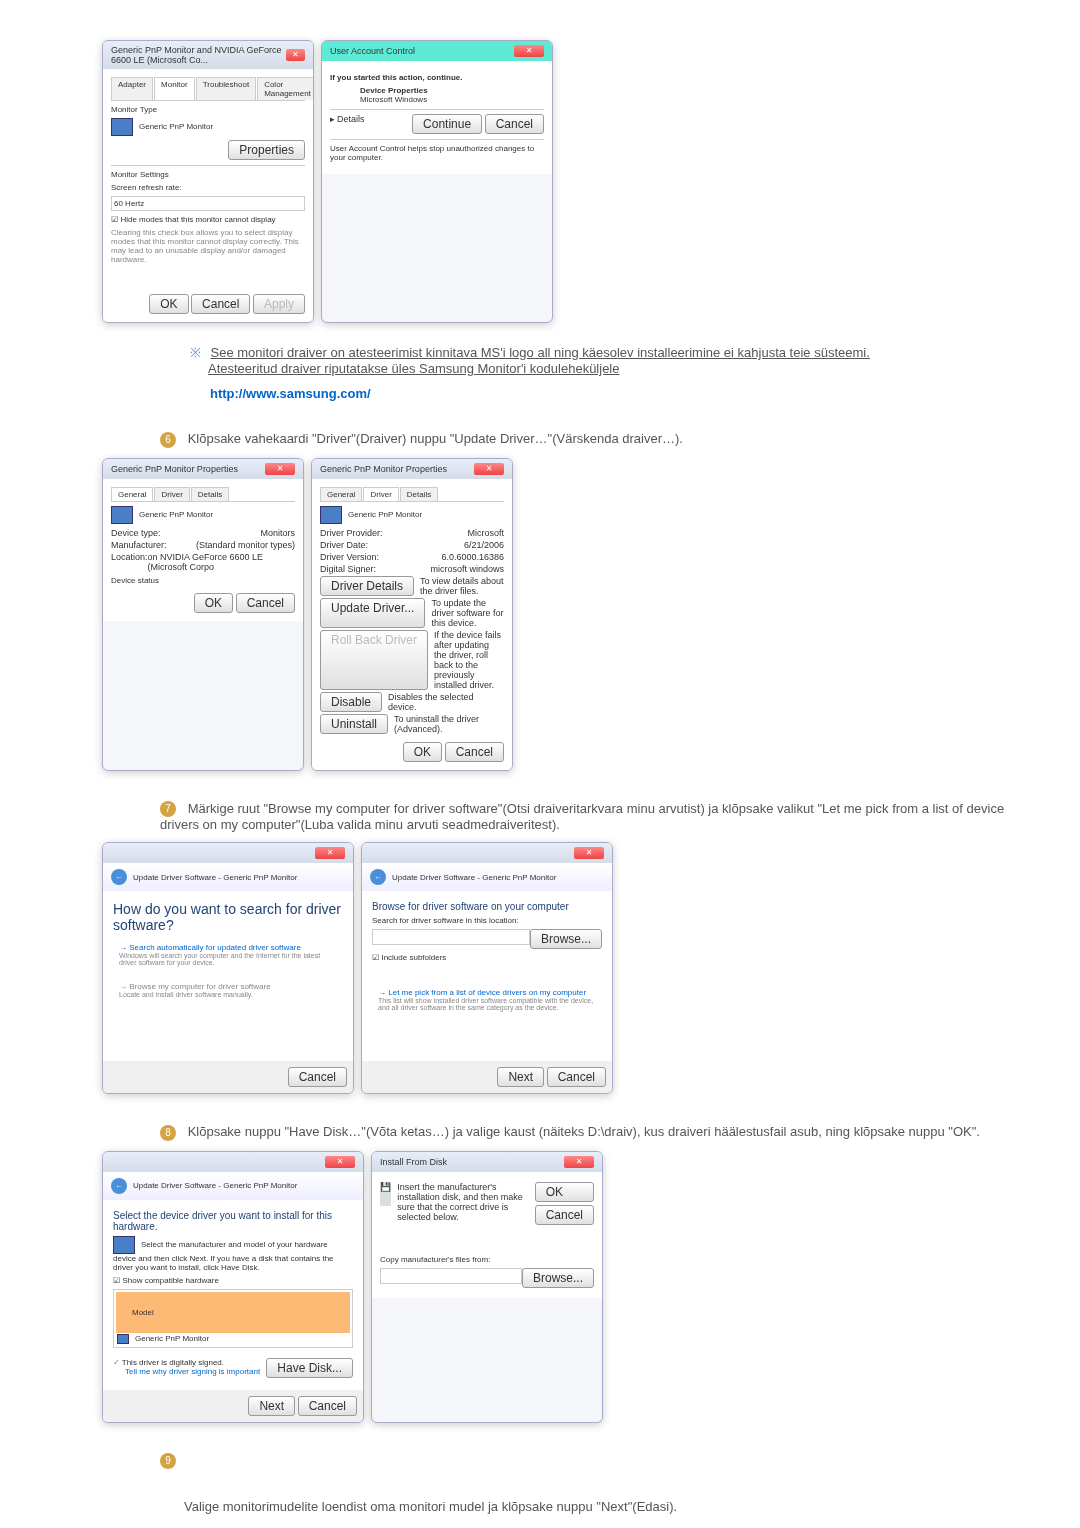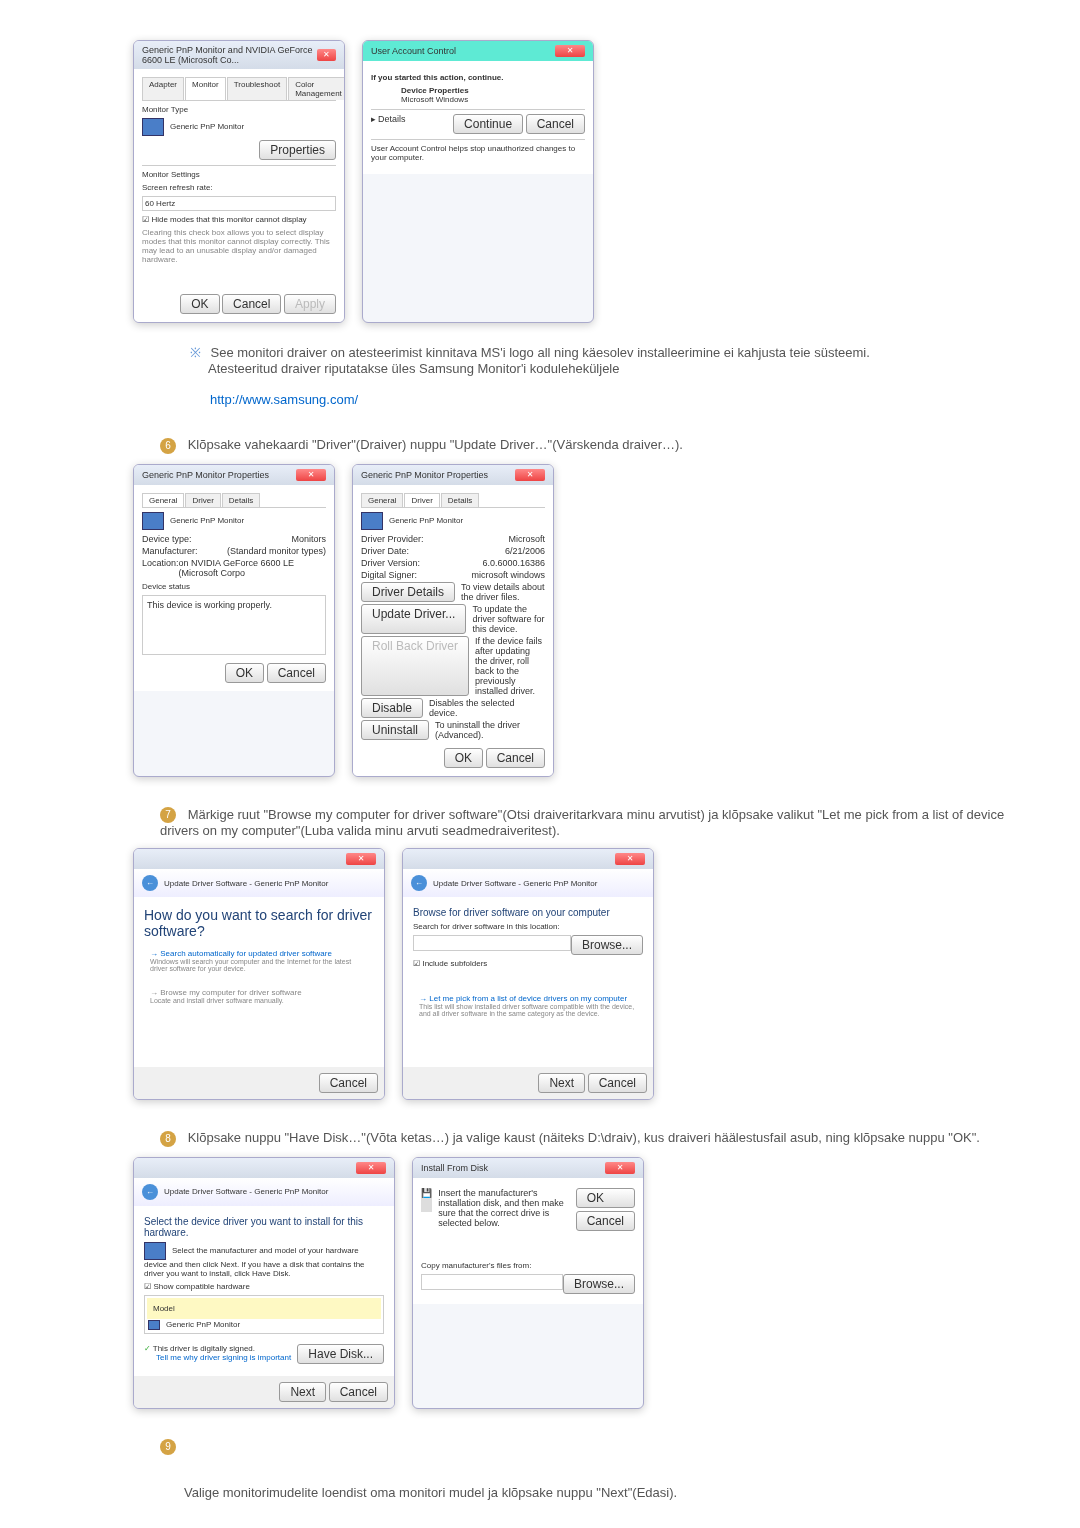--- a/index.html
+++ b/index.html
@@ -14,48 +14,50 @@
 .note-block {
   margin: 20px 0 10px 150px;
   color: #555;
 }
 .note-mark {
   color: #6a9bd8;
   margin-right: 6px;
 }
 .note-text {
   color: #555;
+  text-decoration: underline;
 }
 .link {
   color: #0066cc;
   margin-left: 170px;
   display: block;
-  margin-top: 16px;
+  margin-top: 10px;
+  font-weight: bold;
 }
 .step {
   margin: 30px 0 10px 120px;
   color: #555;
 }
 .step-num {
   display: inline-block;
   width: 16px;
   height: 16px;
   border-radius: 50%;
   background: #d4a344;
   color: #fff;
   text-align: center;
   font-size: 10px;
   line-height: 16px;
   margin-right: 8px;
   vertical-align: middle;
 }
 .screenshots {
-  margin-left: 93px;
-  display: flex;
-  gap: 17px;
+  margin-left: 62px;
+  display: flex;
+  gap: 7px;
 }
 .dialog {
   border: 1px solid #aac;
   border-radius: 6px;
   background: #f4f6fa;
   font-size: 9px;
   box-shadow: 0 2px 8px rgba(0,0,0,0.2);
   overflow: hidden;
 }
 .dialog-title {
@@ -275,21 +277,20 @@
         </div>
       <div class="row-pair">
           <span>Manufacturer:</span>
           <span>(Standard monitor types)</span>
         </div>
       <div class="row-pair">
           <span>Location:</span>
           <span>on NVIDIA GeForce 6600 LE (Microsoft Corpo</span>
         </div>
       <div class="field-row">Device status</div>
-      <div style="border:1px solid #ccc;padding:4px;height:50px">This device is working properly.</div>
       <div style="text-align:right;margin-top:8px">
         <span class="btn">OK</span>
         <span class="btn">Cancel</span>
       </div>
     </div>
   </div>
 
   <div class="dialog" style="width:200px">
     <div class="dialog-title">
         <span>Generic PnP Monitor Properties</span>
@@ -415,21 +416,21 @@
       </div>
     <div class="wizard-head">
         <span class="back-arrow">←</span>
         <span>Update Driver Software - Generic PnP Monitor</span>
       </div>
     <div class="wizard-body">
       <div style="font-size:10px;color:#247">Select the device driver you want to install for this hardware.</div>
       <div class="field-row"><span class="mon-icon"></span><span>Select the manufacturer and model of your hardware device and then click Next. If you have a disk that contains the driver you want to install, click Have Disk.</span></div>
       <div class="field-row">☑ <span>Show compatible hardware</span></div>
       <div style="border:1px solid #ccc;padding:2px">
-        <div style="background:#fef9c3;padding:6px">Model</div>
+        <div style="background:#fdba74;padding:16px">Model</div>
         <div style="padding:1px"><span class="mon-icon" style="width:10px;height:8px"></span><span>Generic PnP Monitor</span></div>
       </div>
       <div class="row-pair" style="margin-top:10px">
         <span>
           <span style="color:#3a3">✓</span>
           <span>This driver is digitally signed.</span><br>
           <span style="color:#06c;margin-left:12px">Tell me why driver signing is important</span>
         </span>
         <span class="btn">Have Disk...</span>
       </div>

